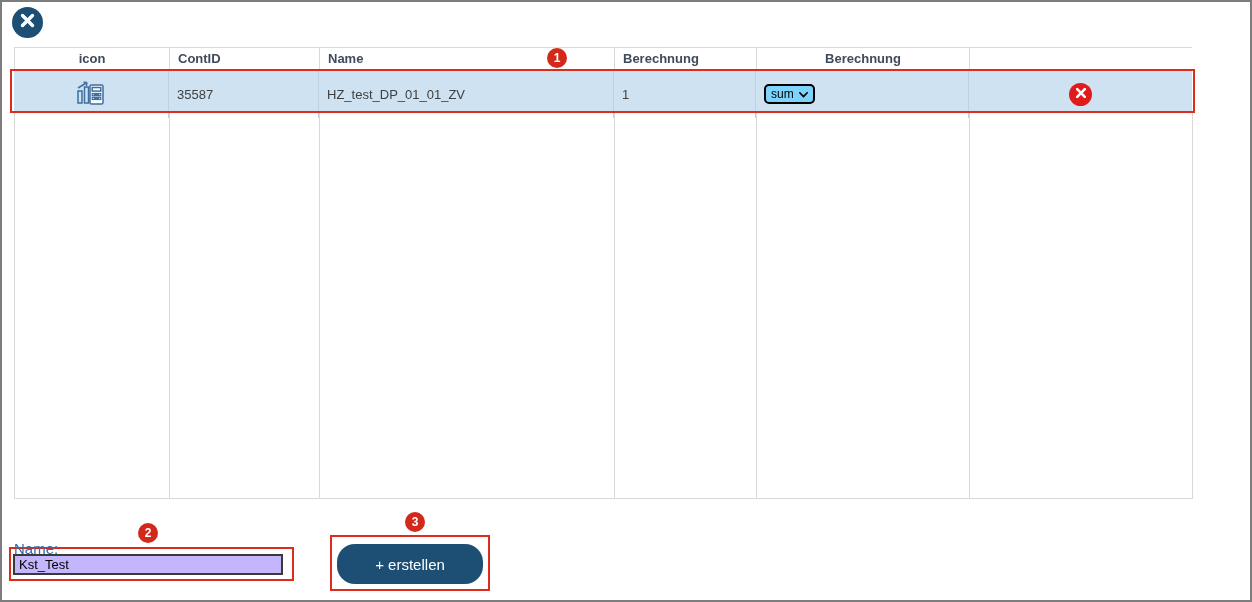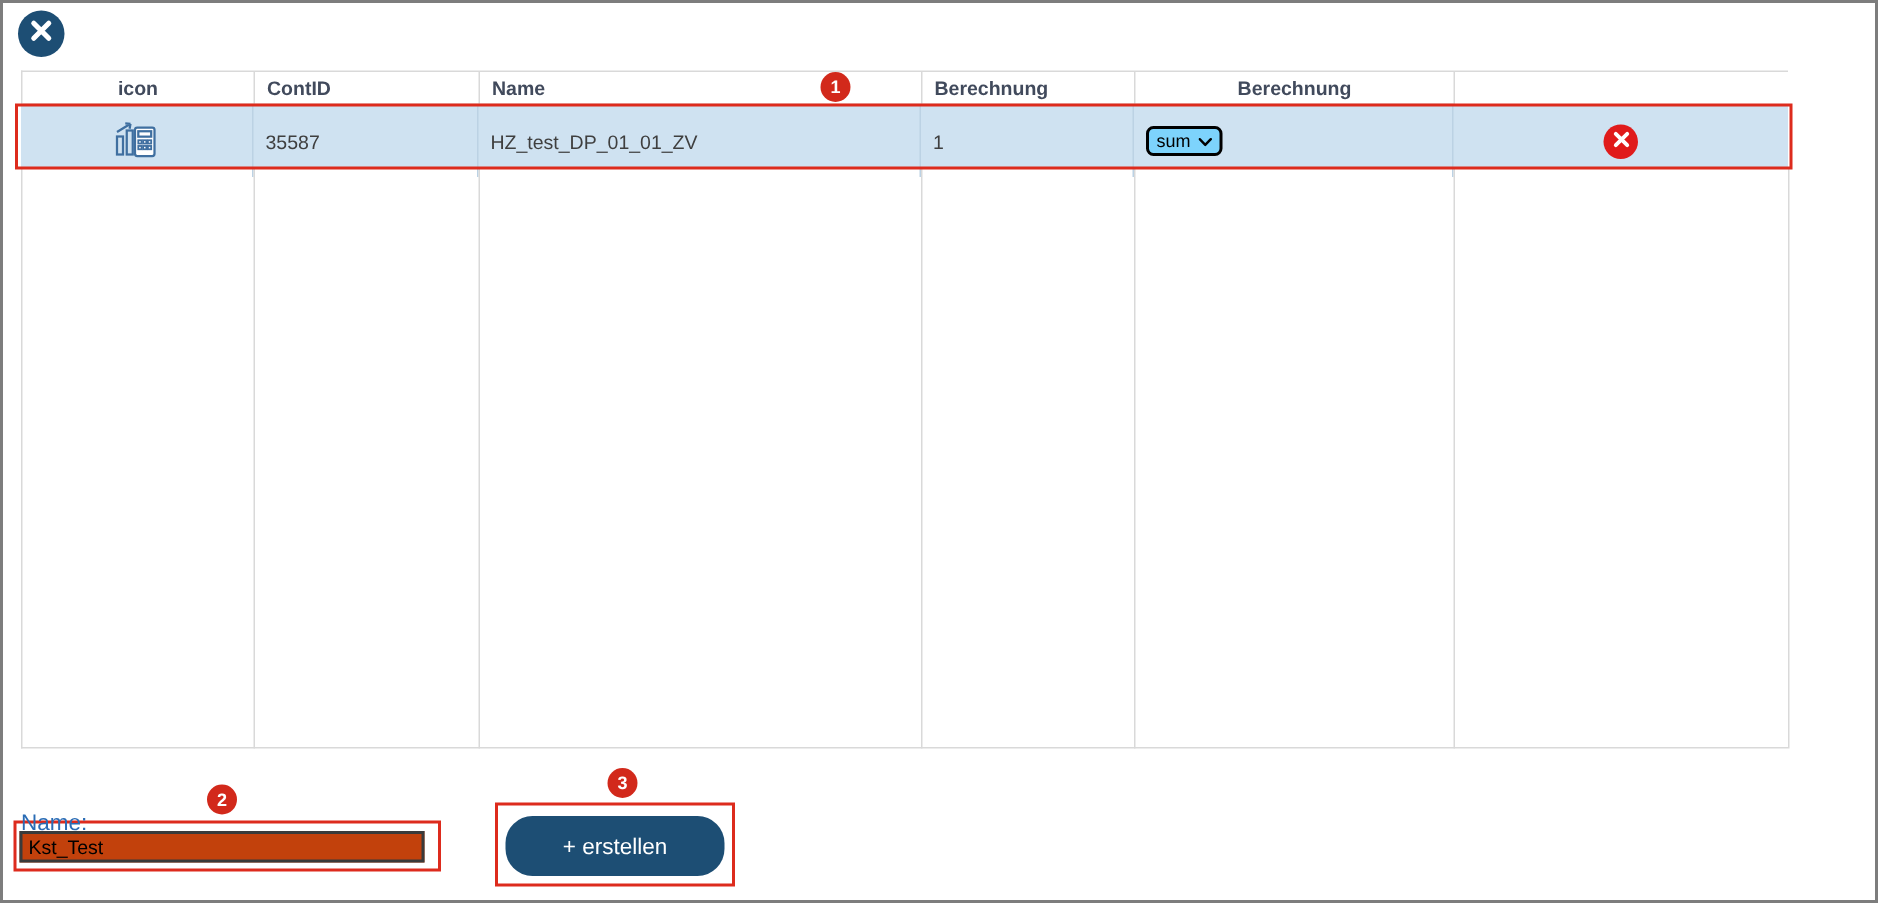--- a/index.html
+++ b/index.html
@@ -57,21 +57,21 @@
     border:2px solid #000; border-radius:5px; padding:1px 5px; font-size:12px;
     color:#000; cursor:pointer;}
   .delete-btn{width:23px; height:23px; border-radius:50%; background:var(--delete-red);
     display:flex; align-items:center; justify-content:center; cursor:pointer; margin:0 auto;}
 
   
   .name-label{position:absolute; left:12px; top:514px; font-size:15px;
     color:var(--label-blue);margin-top:24px;}
   .name-input{position:absolute; left:11px; top:552px; width:270px; height:21px;
     border:2px solid #3a3a3a; font-family:"Liberation Sans",sans-serif;
-    font-size:13px; color:#000; padding:0 4px; background:#c2410c;}
+    font-size:13px; color:#000; padding:0 4px; background:#c4b5fd;}
   .create-btn{position:absolute; left:335px; top:542px; width:146px; height:40px;
     background:var(--navy); border:none; border-radius:18px; color:#fff;
     font-size:15px; font-family:"Liberation Sans",sans-serif; cursor:pointer;}
 </style>
 </head>
 <body>
 
 <div class="page">
 
   <div class="close-btn">

